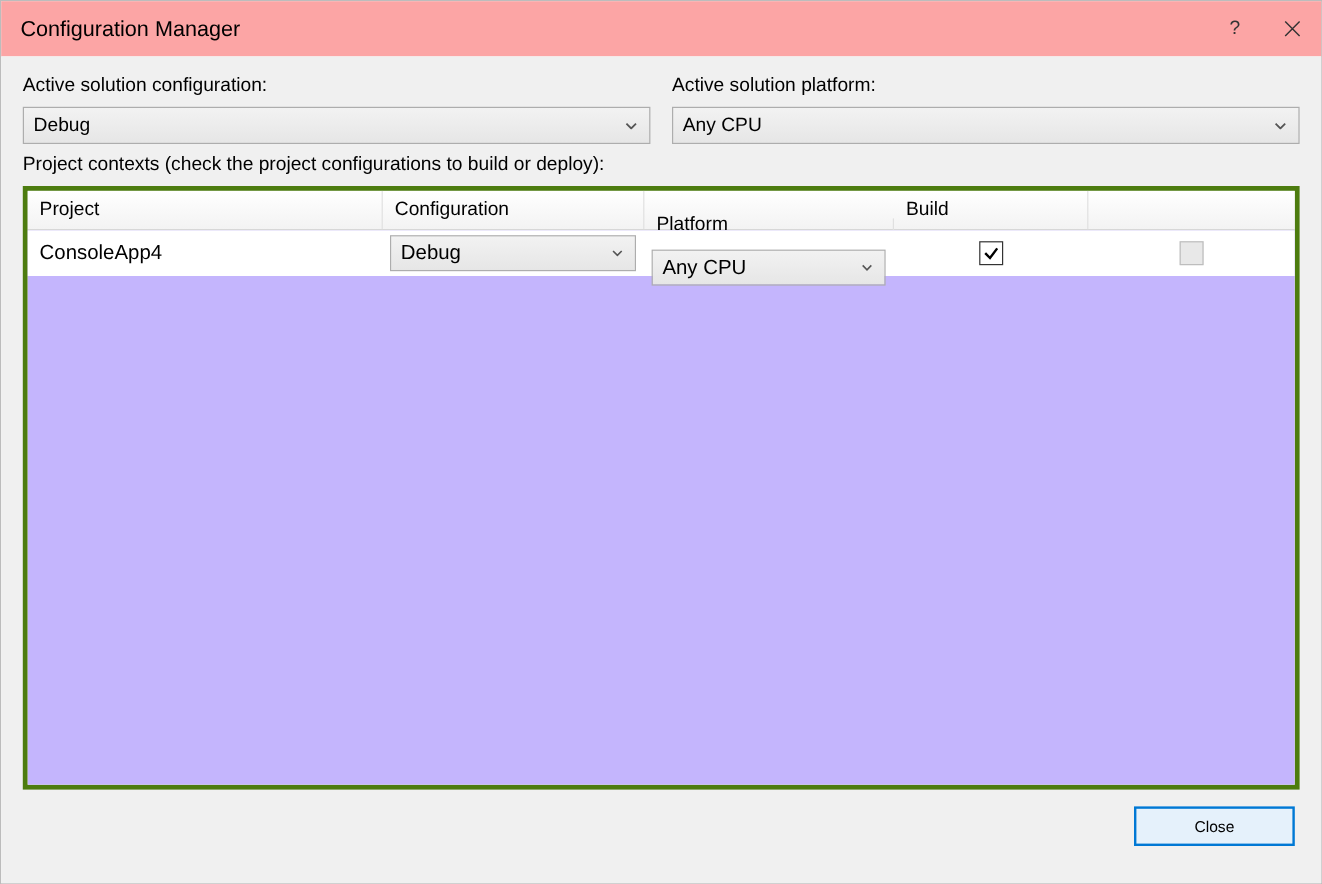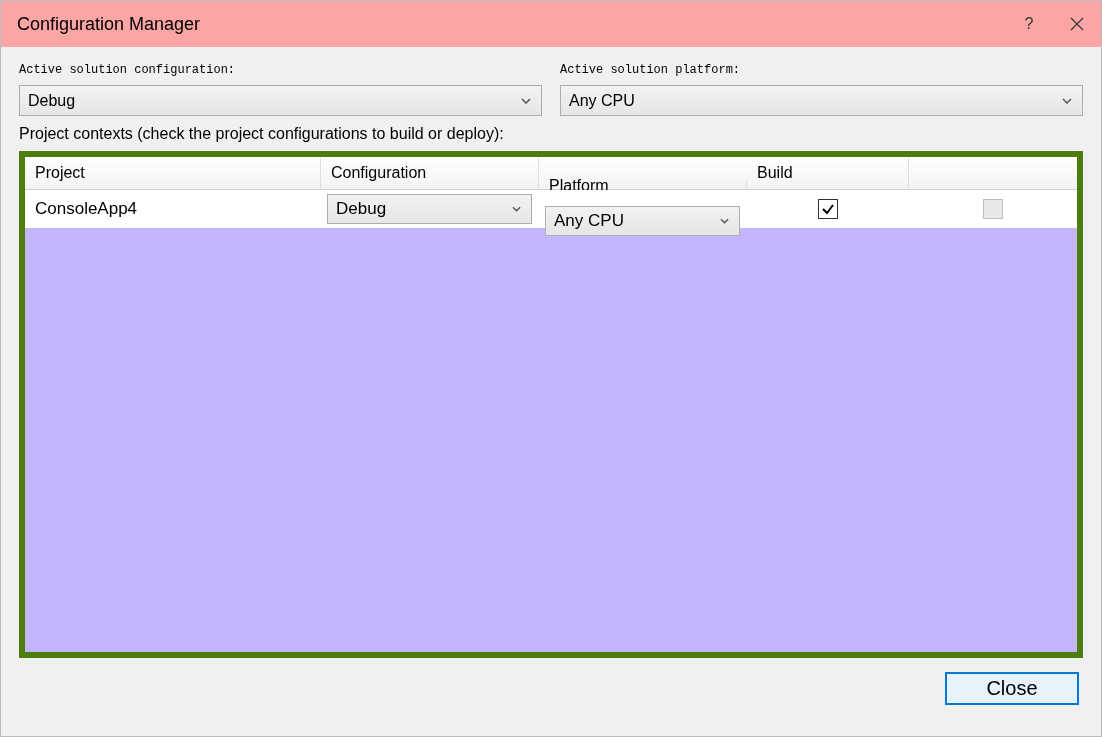--- a/index.html
+++ b/index.html
@@ -9,29 +9,29 @@
     .titlebar-title { font-size: 18px; flex: 0 0 auto; }
     .titlebar-spacer { flex: 1 1 auto; }
     .titlebar-help { width: 48px; height: 46px; display: flex; align-items: center; justify-content: center; font-size: 16px; color: #333; }
     .titlebar-close { width: 48px; height: 46px; display: flex; align-items: center; justify-content: center; }
     .titlebar-close svg { width: 14px; height: 14px; stroke: #333; stroke-width: 1.2; }
 
     .body { flex: 1 1 auto; background: #f0f0f0; padding: 16px 18px 18px 18px; display: flex; flex-direction: column; }
 
     .top-row { display: flex; gap: 18px; }
     .top-col { flex: 1 1 0; display: flex; flex-direction: column; }
-    .field-label { font-size: 12px; margin-bottom: 8px; font-family: Liberation Mono, monospace; }
+    .field-label { font-size: 16px; margin-bottom: 8px; }
     .combo { height: 31px; border: 1px solid #adadad; background: linear-gradient(#f2f2f2, #e6e6e6); display: flex; align-items: center; padding: 0 8px; position: relative; }
     .combo-text { flex: 1 1 auto; font-size: 16px; }
     .combo-chevron { width: 14px; height: 14px; display: flex; align-items: center; justify-content: center; }
     .combo-chevron svg { width: 10px; height: 6px; stroke: #555; stroke-width: 1.5; fill: none; }
 
     .ctx-label { margin-top: 9px; font-size: 16px; margin-bottom: 8px; }
 
-    .grid-wrap { border: 6px solid #4d7c0f; background: #f0f0f0; flex: 1 1 auto; display: flex; flex-direction: column; overflow: hidden; }
+    .grid-wrap { border: 4px solid #4d7c0f; background: #f0f0f0; flex: 1 1 auto; display: flex; flex-direction: column; overflow: hidden; }
     .grid-head { display: flex; background: linear-gradient(#ffffff, #f3f3f3); border-bottom: 1px solid #d0d0d0; height: 33px; }
     .gh { padding: 6px 10px; font-size: 16px; border-right: 1px solid #e0e0e0; display: flex; align-items: center; }
     .c-project { width: 296px; }
     .c-config  { width: 218px; }
     .c-plat    { width: 208px; margin-top: 23px; }
     .c-build   { width: 162px; }
     .c-deploy  { flex: 1 1 auto; border-right: none; }
 
     .grid-body { flex: 1 1 auto; background: #c4b5fd; }
     .grid-row { display: flex; height: 38px; background: #fff; }
@@ -41,21 +41,21 @@
 
     .cell-combo { width: 100%; height: 30px; border: 1px solid #adadad; background: linear-gradient(#f2f2f2, #e6e6e6); display: flex; align-items: center; padding: 0 8px; }
     .cell-combo .combo-text { font-size: 17px; }
     .cell-combo .combo-chevron svg { width: 9px; height: 6px; }
 
     .chk { width: 20px; height: 20px; border: 1.5px solid #333; background: #fff; display: flex; align-items: center; justify-content: center; }
     .chk svg { width: 14px; height: 14px; stroke: #000; stroke-width: 2; fill: none; }
     .chk.disabled { border-color: #bdbdbd; background: #e8e8e8; }
 
     .footer { height: 60px; display: flex; align-items: center; justify-content: flex-end; padding-right: 4px; }
-    .btn { width: 134px; height: 33px; border: 2px solid #0078d4; background: #e5f1fb; display: flex; align-items: center; justify-content: center; font-size: 20px; }
+    .btn { width: 134px; height: 33px; border: 2px solid #0078d4; background: #e5f1fb; display: flex; align-items: center; justify-content: center; font-size: 13px; }
   </style>
 </head>
 <body>
 
 <div class="window">
 
   <div class="titlebar">
     <div class="titlebar-title">Configuration Manager</div>
     <div class="titlebar-spacer"></div>
     <div class="titlebar-help">

